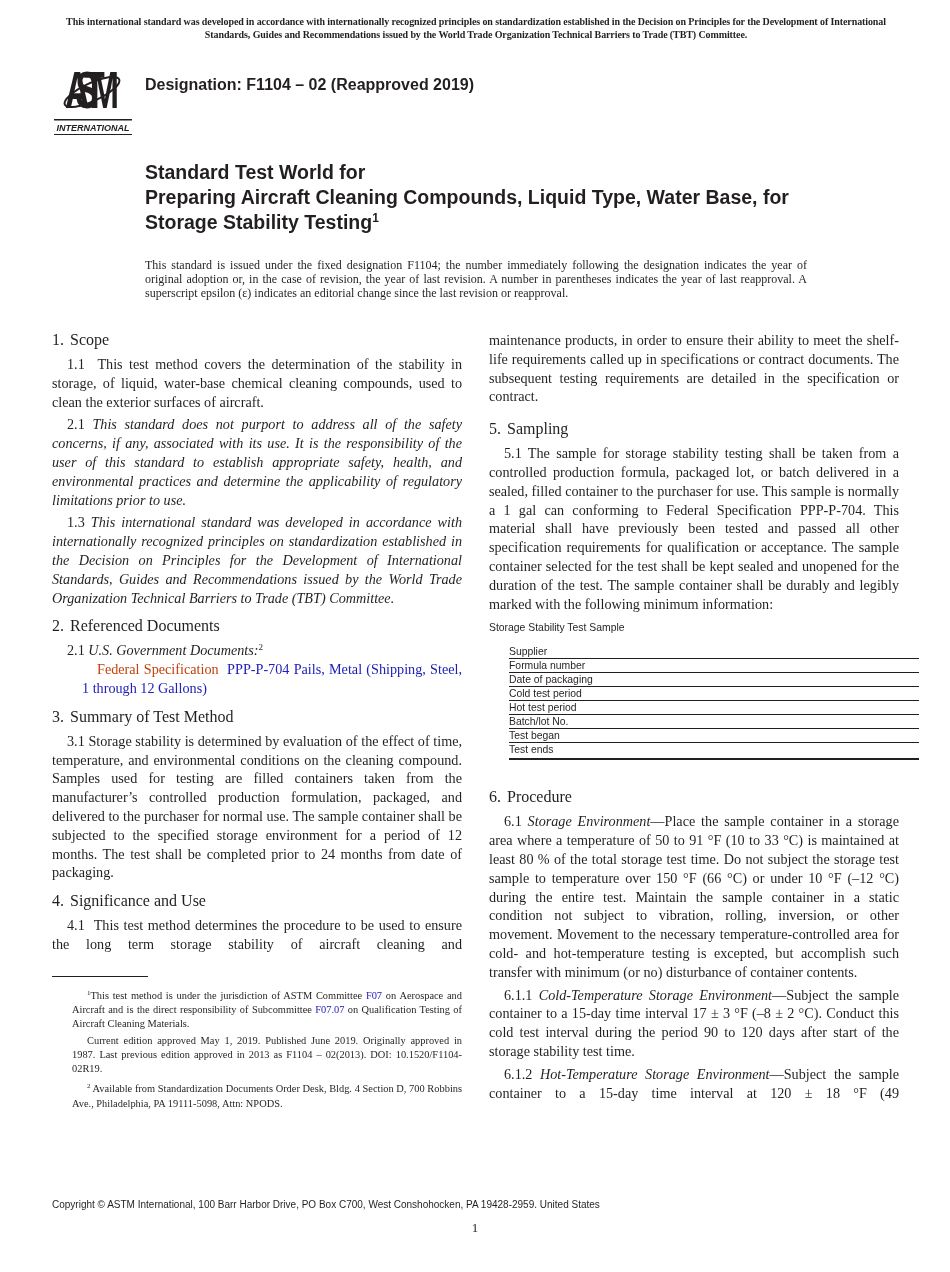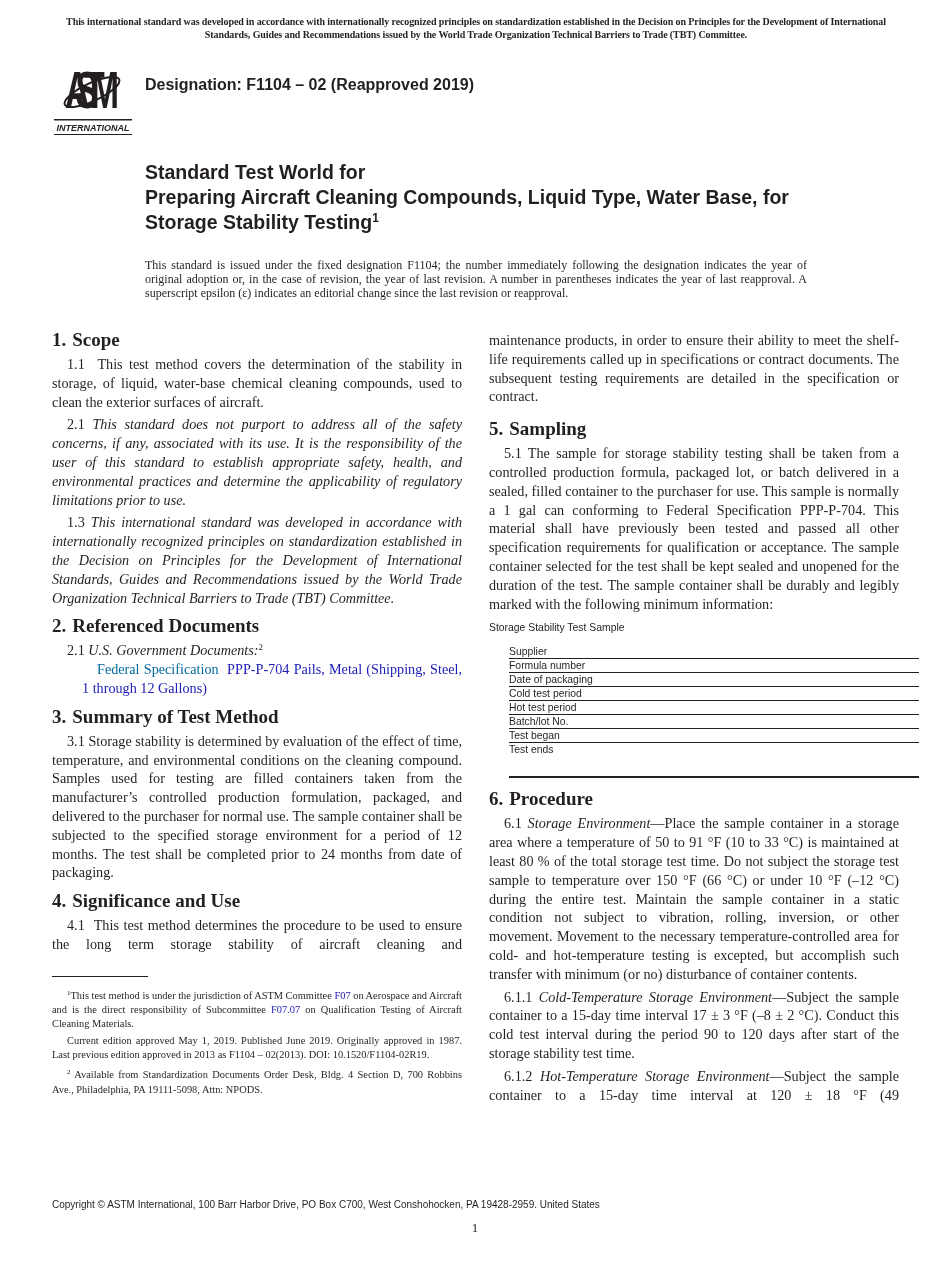--- a/index.html
+++ b/index.html
@@ -32,36 +32,36 @@
     }
     .col {
       position: absolute; top: 331px; width: 410px;
       font-size: 14.2px; line-height: 18.8px;
     }
     .col.left { left: 52px; }
     .col.right { left: 489px; }
     .col p { margin: 0 0 4px 0; text-align: justify; text-indent: 15px; }
     .col p.noindent { text-indent: 0; }
     h2 {
-      font-size: 19px; font-weight: bold; margin: 0 0 6px 0; line-height: 18px;
+      font-size: 16px; font-weight: normal; margin: 0 0 6px 0; line-height: 18px;
     }
     h2 .num { margin-right: 6px; }
     .it { font-style: italic; }
     .ref-line { margin: 0; padding-left: 30px; text-indent: -16px; text-align: justify; }
-    .red { color: #0369a1; margin-top: 12px; }
+    .red { color: #c2410c; margin-top: 12px; }
     .blue { color: #2020b8; }
     .table-caption {
       font-family: "Liberation Sans", sans-serif; font-size: 10.4px;
       text-align: left; margin: 8px 0 10px 0; line-height: 14px;
     }
     .sample-table { width: 100%; border-collapse: collapse; font-family: "Liberation Sans", sans-serif; font-size: 10.4px; margin-left: 20px; }
     .sample-table td { padding: 0; line-height: 13px; border-bottom: 1px solid #231f20; }
-    .sample-table tr:last-child td { border-bottom: 2px solid #231f20; padding-bottom: 20px; }
+    .sample-table tr:last-child td { border-bottom: 2px solid #231f20; padding-bottom: 2px; }
     .fn-rule { width: 96px; border-top: 1px solid #231f20; margin: 22px 0 9px 0; }
-    .footnotes { font-size: 10.4px; line-height: 14px; }
+    .footnotes { font-size: 10.4px; line-height: 14px; margin-left: 20px; }
     .footnotes p { text-indent: 15px; margin: 0 0 3px 0; text-align: justify; }
     .footnotes sup { font-size: 7px; }
     .copyright {
       position: absolute; left: 52px; top: 1199px;
       font-family: "Liberation Sans", sans-serif; font-size: 10px;
     }
     .page-num {
       position: absolute; left: 0; width: 950px; top: 1220px; text-align: center;
       font-size: 13px;
     }
@@ -144,20 +144,20 @@
         </tr>
     <tr>
           <td>Test began</td>
         </tr>
     <tr>
           <td>Test ends</td>
         </tr>
   </tbody>
     </table>
 
-  <h2 style="margin-top:12px"><span class="num">6.</span><span>Procedure</span></h2>
+  <h2 style="margin-top:28px"><span class="num">6.</span><span>Procedure</span></h2>
   <p><span>6.1</span> <span class="it">Storage Environment</span><span>—Place the sample container in a storage area where a temperature of 50 to 91 °F (10 to 33 °C) is maintained at least 80 % of the total storage test time. Do not subject the storage test sample to temperature over 150 °F (66 °C) or under 10 °F (–12 °C) during the entire test. Maintain the sample container in a static condition not subject to vibration, rolling, inversion, or other movement. Movement to the necessary temperature-controlled area for cold- and hot-temperature testing is excepted, but accomplish such transfer with minimum (or no) disturbance of container contents.</span></p>
   <p><span>6.1.1</span> <span class="it">Cold-Temperature Storage Environment</span><span>—Subject the sample container to a 15-day time interval 17 ± 3 °F (–8 ± 2 °C). Conduct this cold test interval during the period 90 to 120 days after start of the storage stability test time.</span></p>
   <p style="text-align-last:justify"><span>6.1.2</span> <span class="it">Hot-Temperature Storage Environment</span><span>—Subject the sample container to a 15-day time interval at 120 ± 18 °F (49</span></p>
 </div>
 
 <div class="copyright">Copyright © ASTM International, 100 Barr Harbor Drive, PO Box C700, West Conshohocken, PA 19428-2959. United States</div>
 <div class="page-num">1</div>
 
 </body></html>

